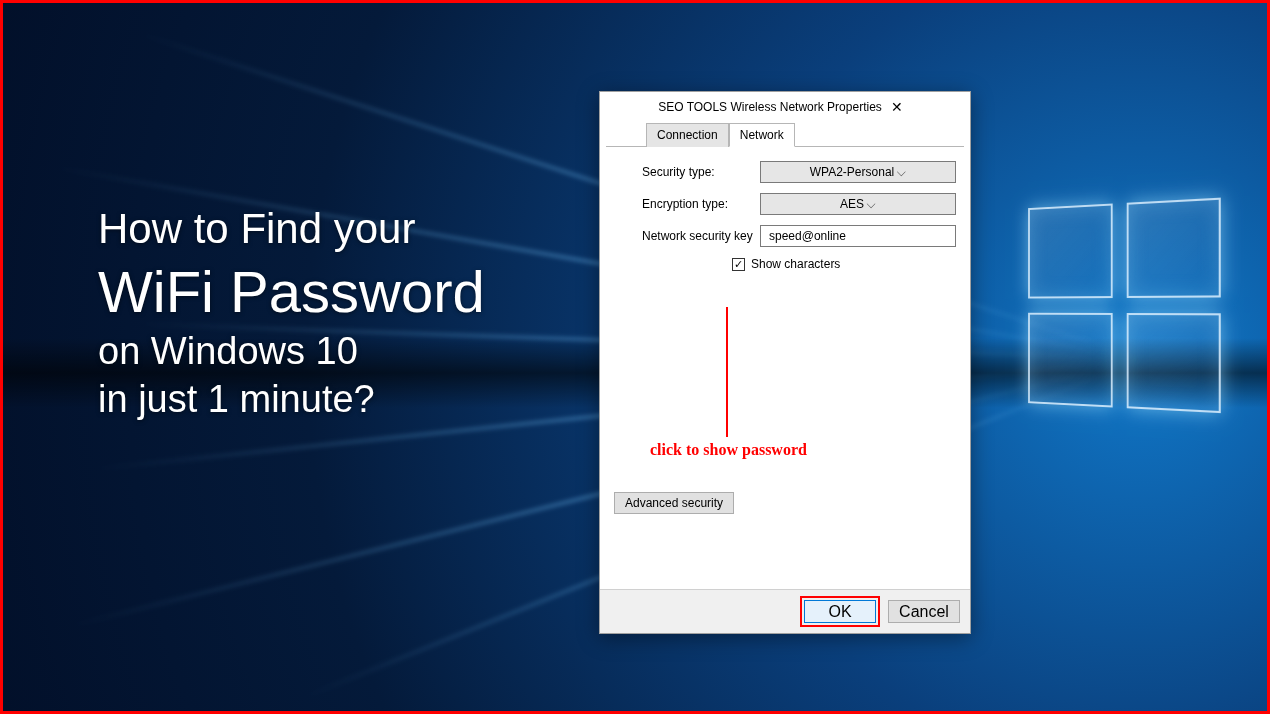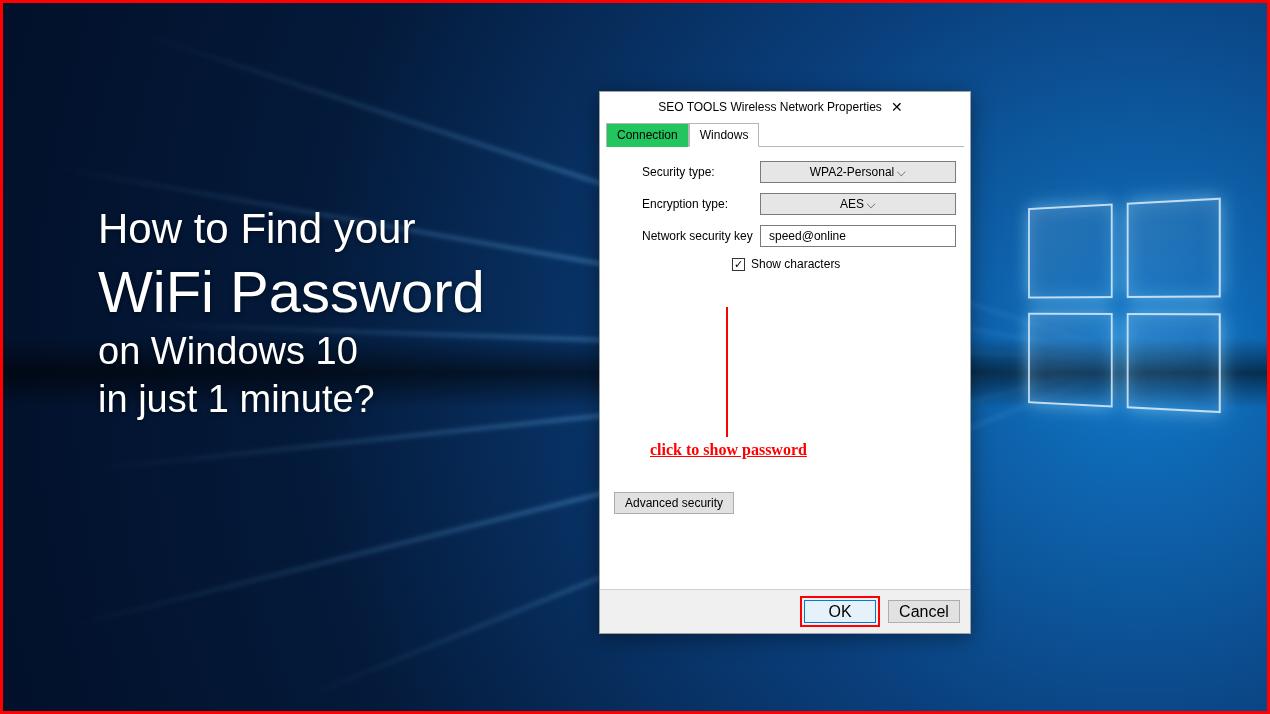--- a/index.html
+++ b/index.html
@@ -65,21 +65,21 @@
   .titlebar .close{ font-size:14px; width:30px; text-align:center; line-height:20px; }
 
   .tabstrip{
     display:flex; gap:0; padding:0 6px; font-size:12px;
   }
   .tab{
     border:1px solid #b6b6b6; border-bottom:none; padding:4px 10px 4px 10px;
     background:#fdfdfd; position:relative; top:1px; color:#000;
   }
   .tab.active{ background:#fff; z-index:2; border-bottom:1px solid #fff;}
-  .tab.inactive{ background:#22c55e; }
+  .tab.inactive{ background:#e5e5e5;margin-left:40px; }
   .tabline{ height:1px; background:#b6b6b6; margin:0 6px; }
 
   .panel{
     flex:1; padding:14px 14px 10px 14px; font-size:12px; color:#000; position:relative;
   }
   .row{ display:flex; align-items:center; margin-bottom:10px; }
   .row .label{ width:118px;margin-left:28px; }
   .combo, .txt{
     flex:1; height:22px; border:1px solid #7a7a7a; background:#e6e6e6;
     display:flex; align-items:center; justify-content:center; padding:0 4px 0 6px;
@@ -113,21 +113,20 @@
   .btn.default{ border:1px solid #0078d7; background:#e5f1fb;}
   .okwrap{ border:2px solid #ff0000; padding:2px; }
 
   
   .redline{
     position:absolute; left:126px; top:160px; width:2px; height:130px; background:#ff0000;
   }
   .redtext{
     position:absolute; left:50px; top:294px; color:#ff0000; font-weight:bold; font-size:16px;
     font-family:"Times New Roman", serif;
-    text-decoration:underline;
   }
 </style>
 </head>
 <body>
 
 <div class="frame">
   <div class="ray r1"></div>
   <div class="ray r2"></div>
   <div class="ray r3"></div>
   <div class="ray r4"></div>
@@ -150,21 +149,21 @@
   </div>
 
   <div class="dialog">
     <div class="titlebar">
       <span>SEO TOOLS Wireless Network Properties</span>
       <span class="close">✕</span>
     </div>
 
     <div class="tabstrip">
       <div class="tab inactive">Connection</div>
-      <div class="tab active">Windows</div>
+      <div class="tab active">Network</div>
     </div>
     <div class="tabline"></div>
 
     <div class="panel">
       <div class="row">
         <div class="label">Security type:</div>
         <div class="combo">
           <span>WPA2-Personal</span>
           <span class="caret">⌵</span>
         </div>

